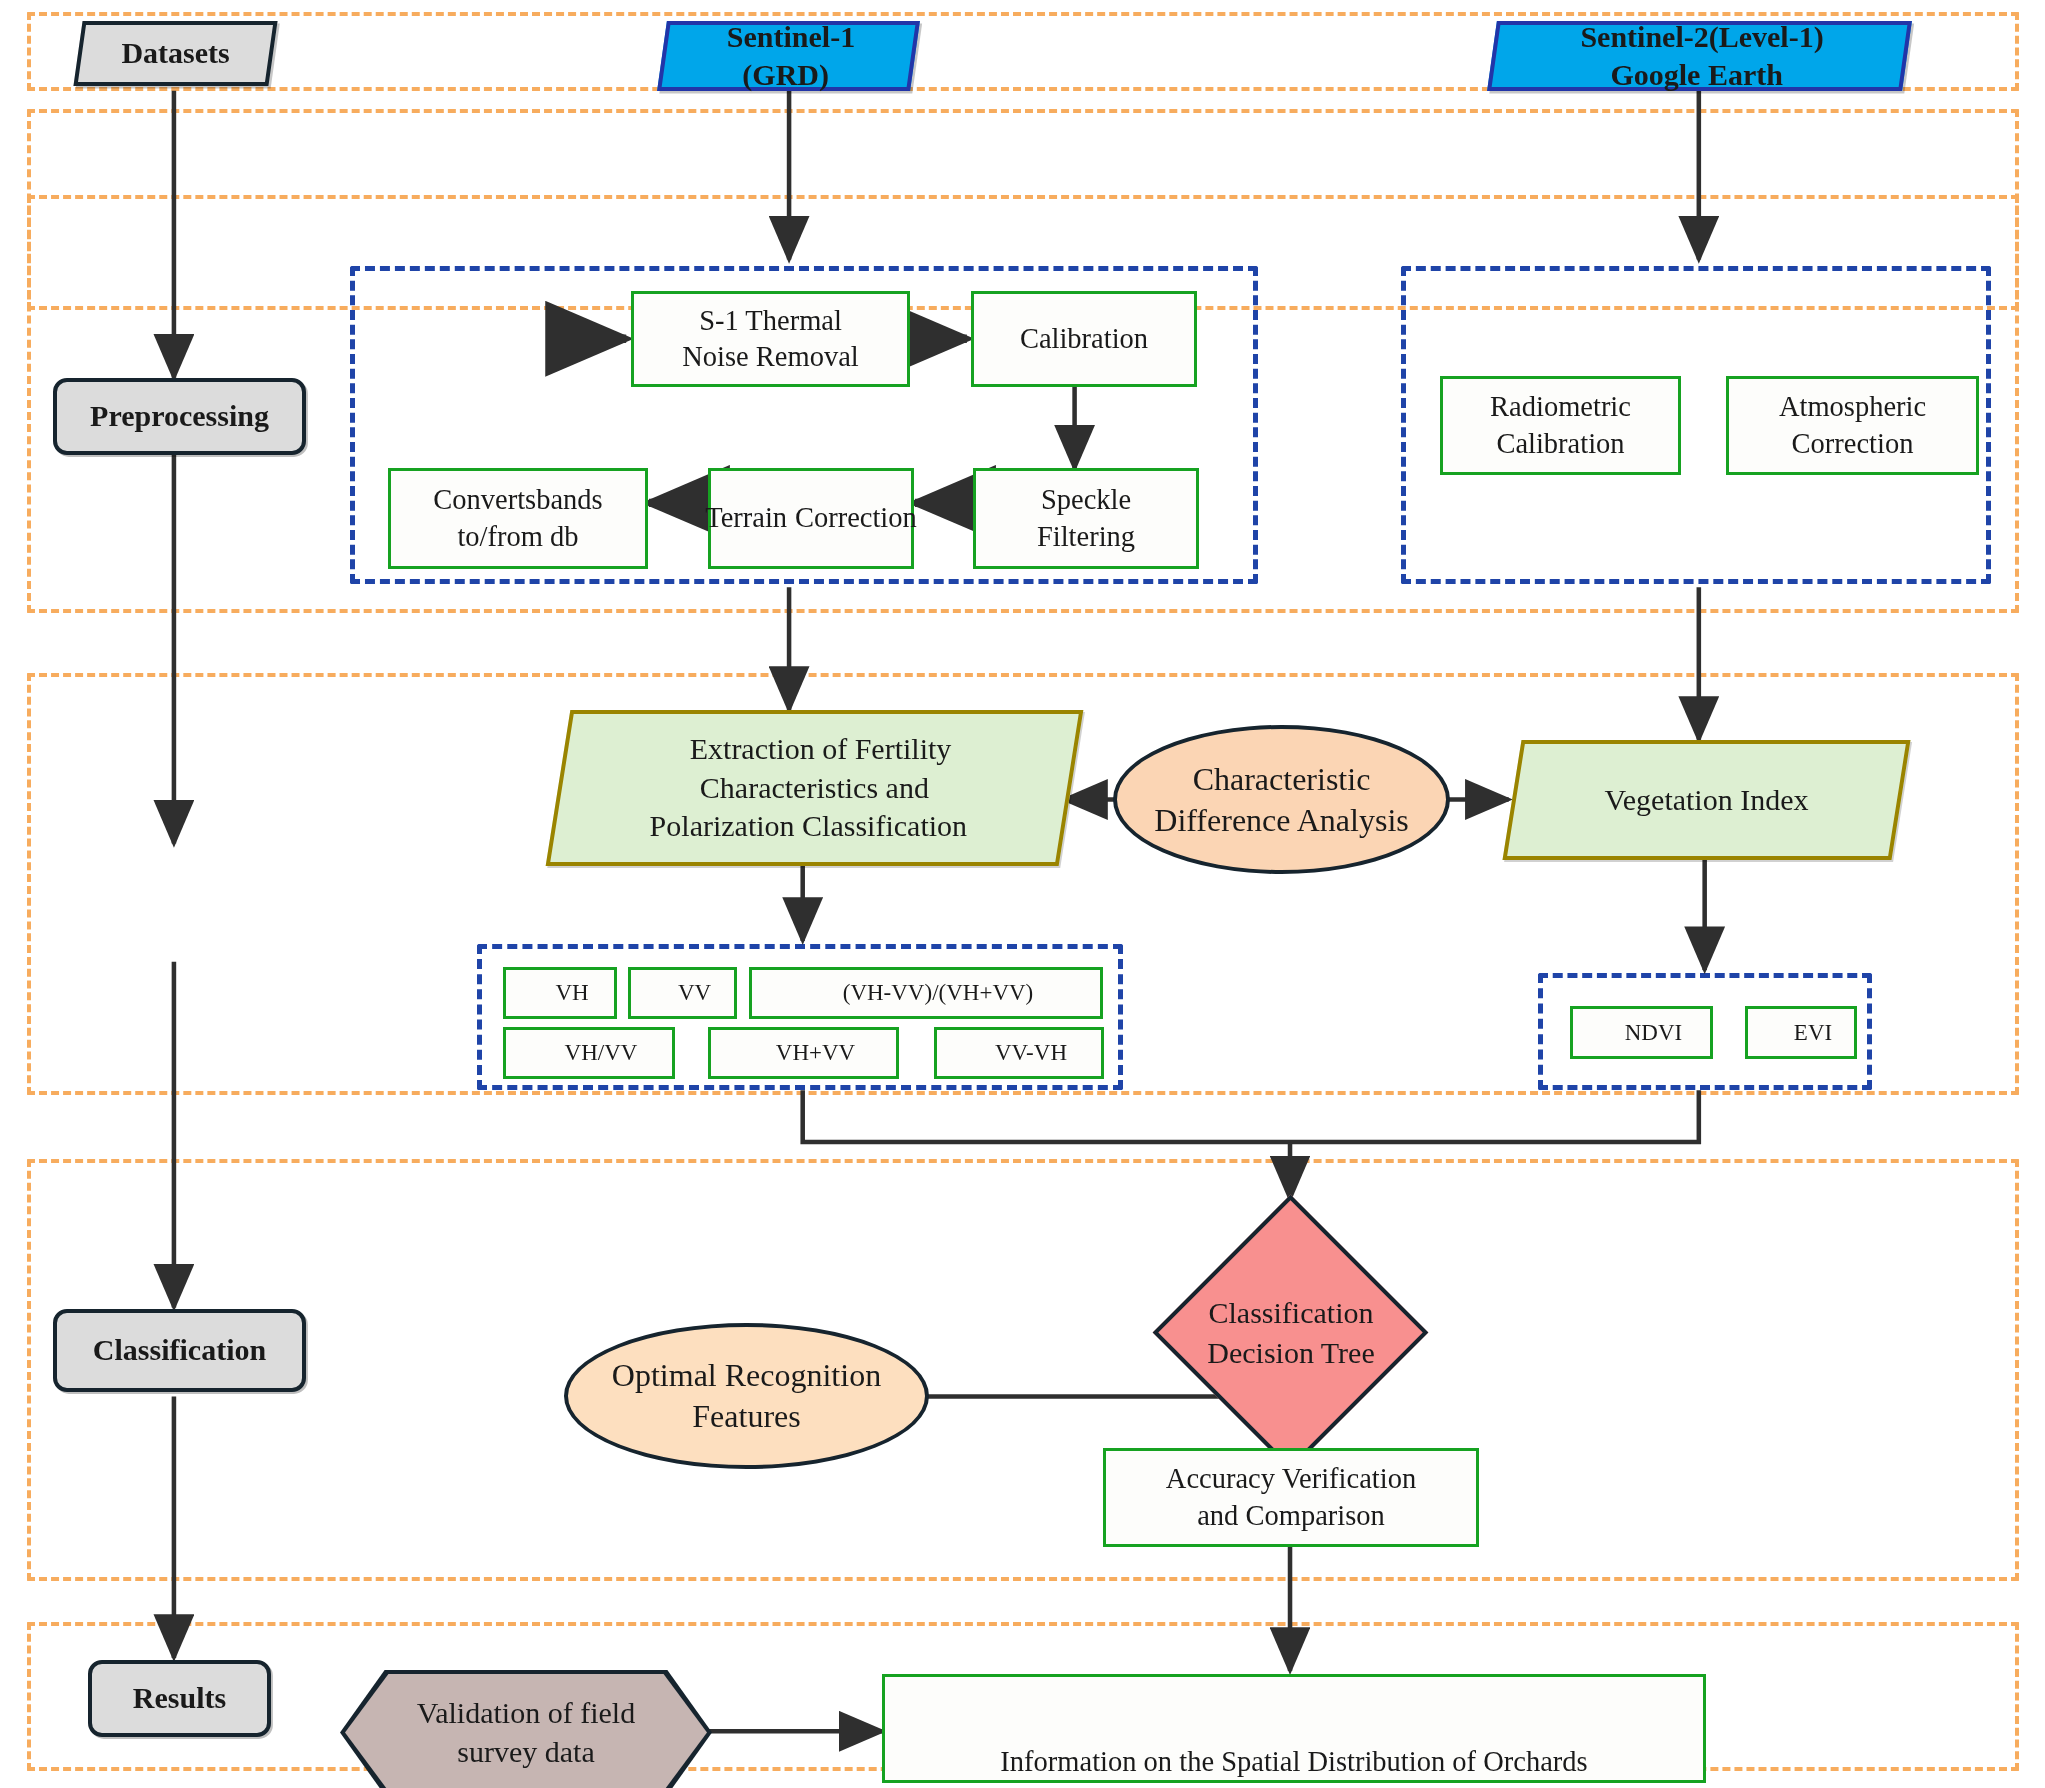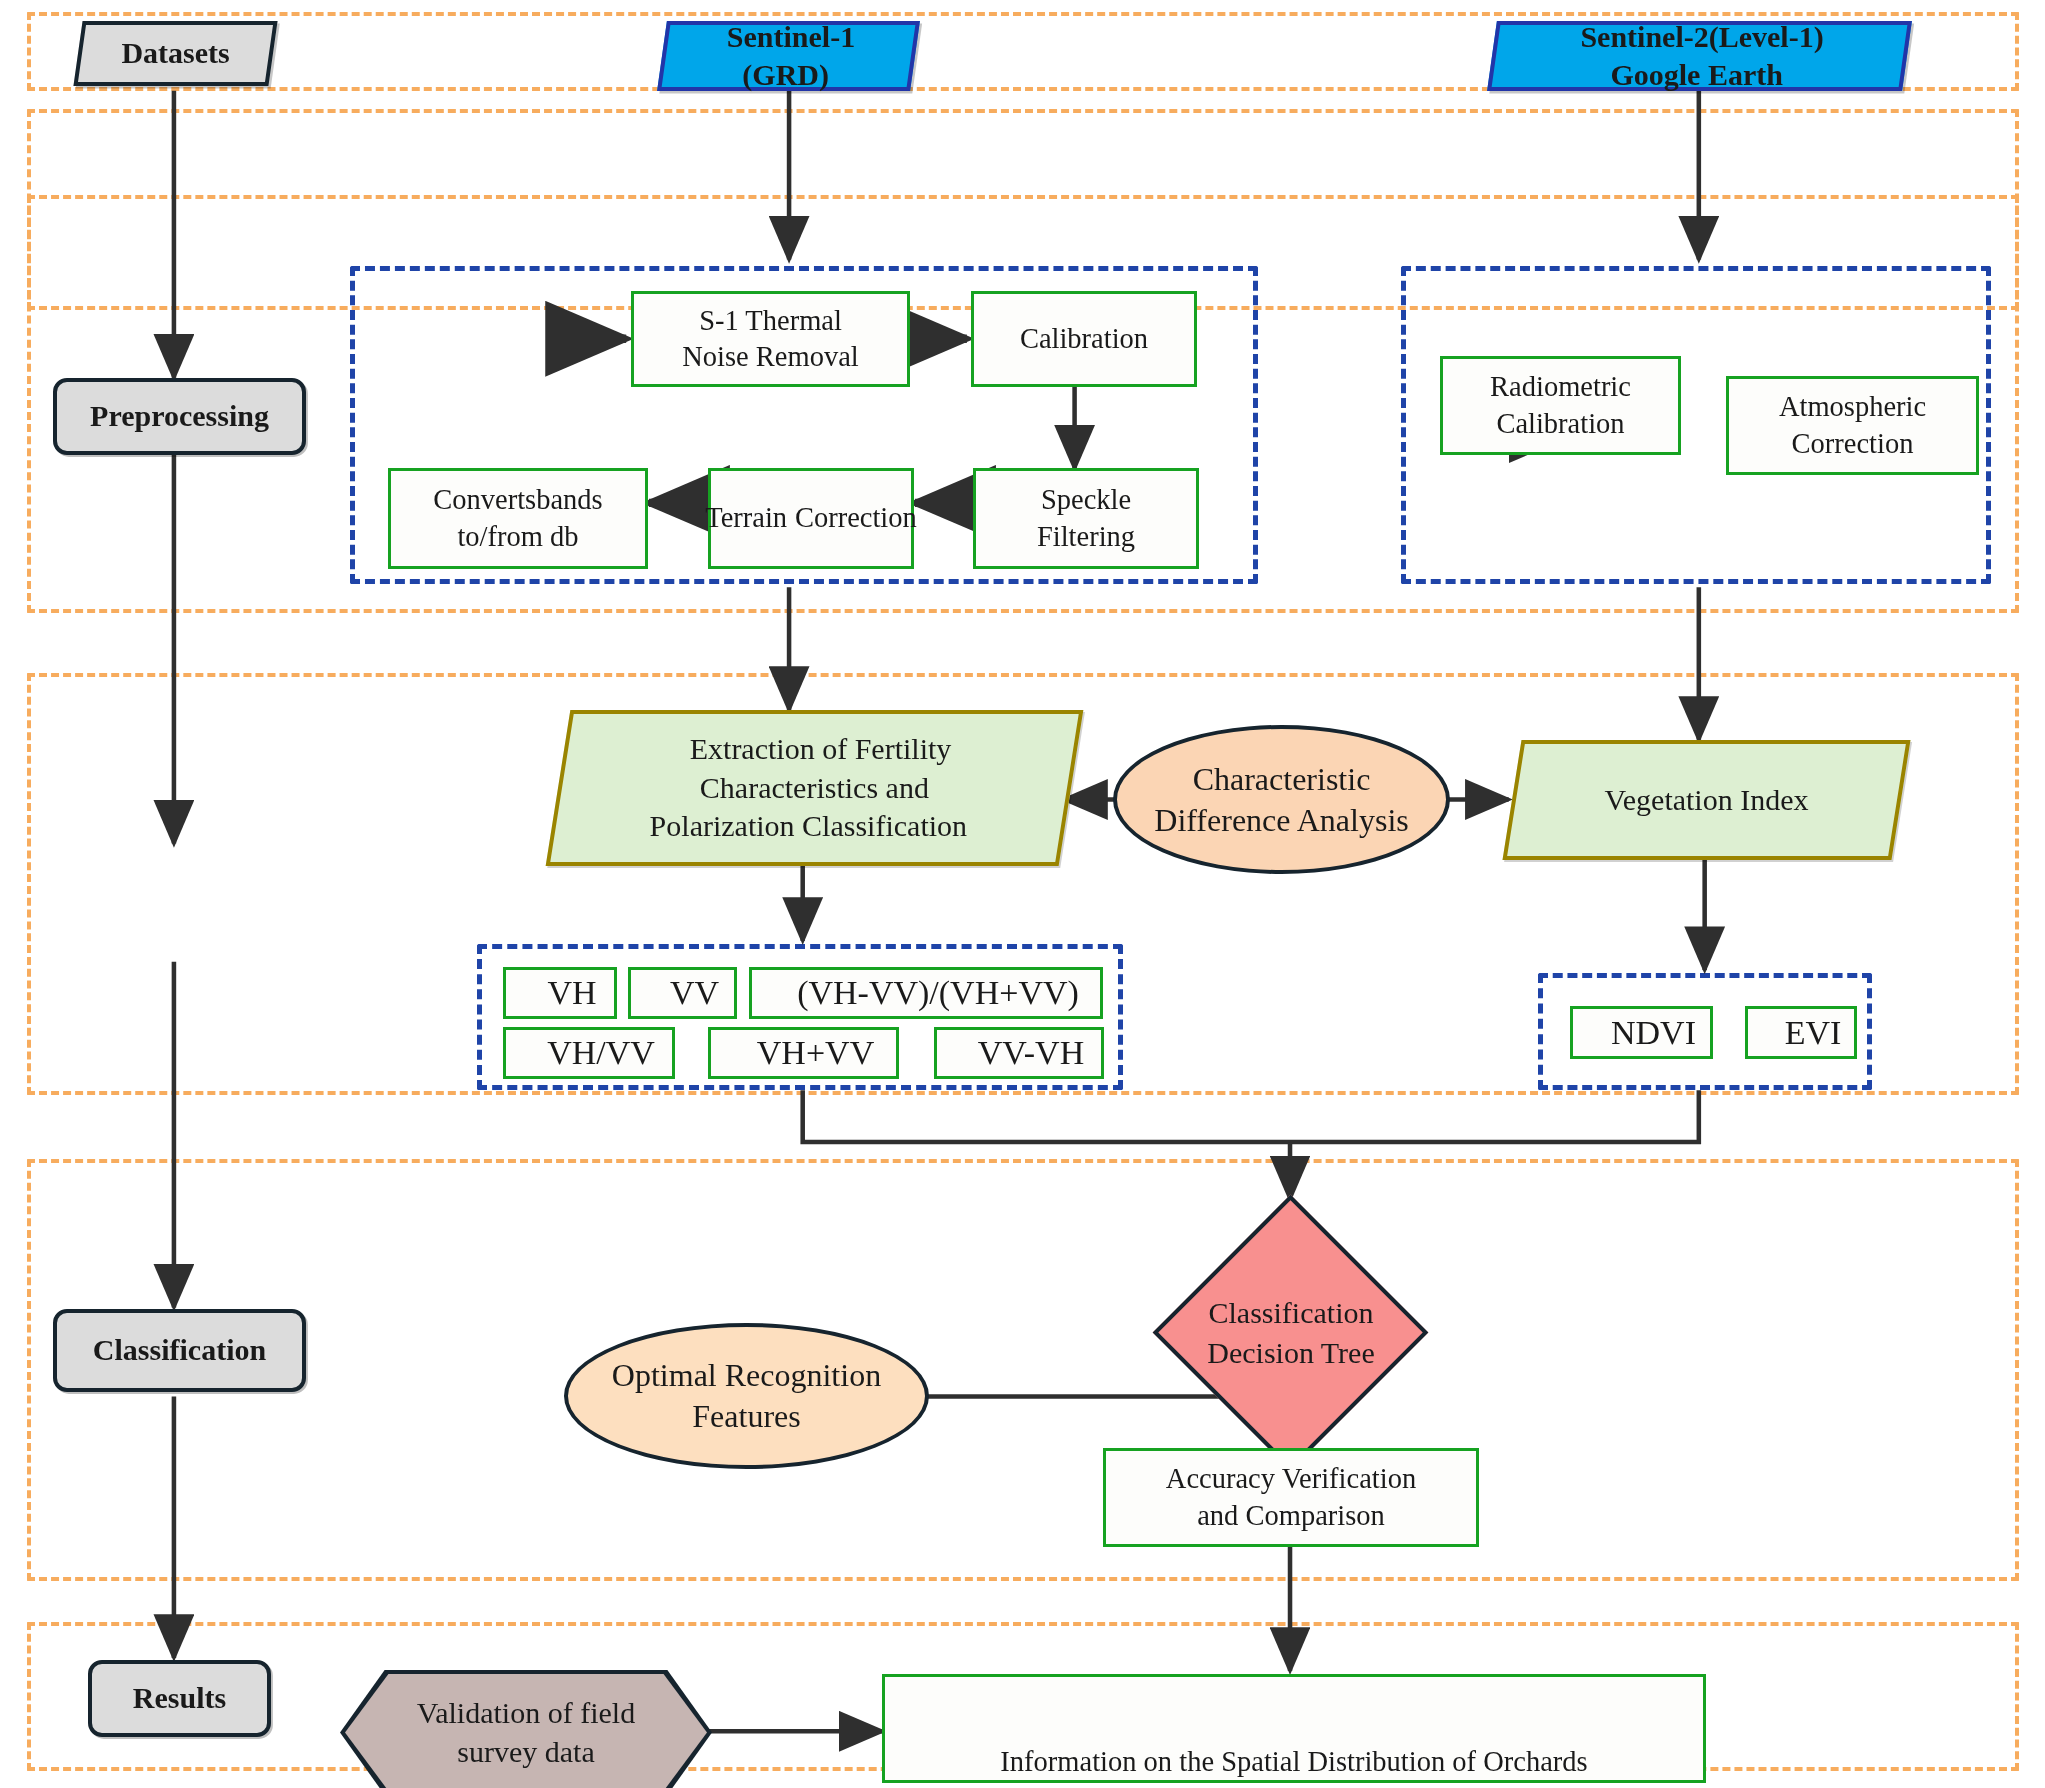--- a/index.html
+++ b/index.html
@@ -48,21 +48,21 @@
     font-weight: bold;
     font-size: 30px;
     box-shadow: 1.9px 1.9px 0 rgba(0,0,0,0.25);
   }
   
   .proc {
     background: #fdfdfb;
     border: 3.9px solid #16a221;
     font-size: 28.5px;
   }
-  .proc.small { font-size: 34px; padding-left: 24px; }
+  .proc.small { font-size: 23px; padding-left: 24px; }
 
   
   .datasrc {
     background: #00a6ea;
     border: 4.5px solid #2235a8;
     font-weight: bold;
     font-size: 30px;
     transform: skewX(-8deg);
     box-shadow: 2.6px 2.6px 0 rgba(0,0,0,0.22);
   }
@@ -258,21 +258,21 @@
   <div class="node proc" style="left:708px; top:468px; width:206px; height:101px; flex-direction:row;">
     <span>Terrain</span>
     <span>Correction</span>
   </div>
 
   <div class="node proc" style="left:388px; top:468px; width:260px; height:101px; flex-direction:column;">
     <span>Convertsbands</span>
     <span>to/from db</span>
   </div>
 
-  <div class="node proc" style="left:1440px; top:356px; width:241px; height:99px; flex-direction:column;">
+  <div class="node proc" style="left:1440px; top:376px; width:241px; height:99px; flex-direction:column;">
     <span>Radiometric</span>
     <span>Calibration</span>
   </div>
 
   <div class="node proc" style="left:1726px; top:376px; width:253px; height:99px; flex-direction:column;">
     <span>Atmospheric</span>
     <span>Correction</span>
   </div>
 
   <div class="node greenpara" style="left:558px; top:710px; width:513px; height:156px; flex-direction:column;">

